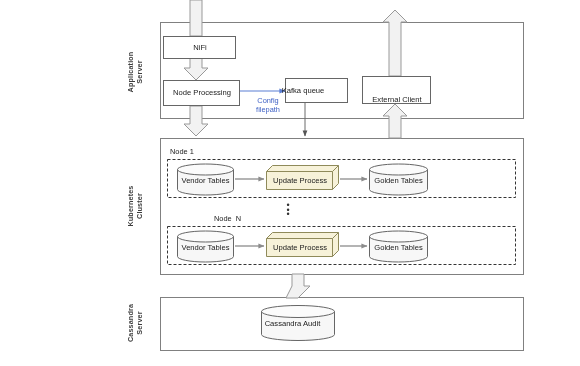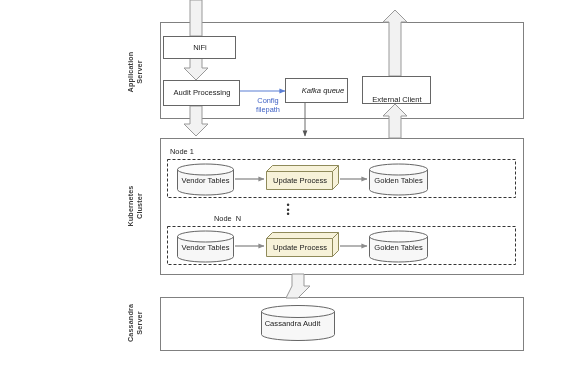--- a/index.html
+++ b/index.html
@@ -170,23 +170,23 @@
 Server</div>
 
   <div class="swim-label" style="left:105px; top:197px; width:60px; transform: rotate(-90deg);">Kubernetes
 Cluster</div>
 
   <div class="swim-label" style="left:105px; top:314px; width:60px; transform: rotate(-90deg);">Cassandra
 Server</div>
 
   <div class="box-label" style="left:164px; top:43px; width:72px;">NiFi</div>
 
-  <div class="box-label" style="left:164px; top:88px; width:76px;">Audit Processing</div>
-
-  <div class="box-label" style="left:292px; top:86px; width:62px;font-style:italic;">Kafka queue</div>
+  <div class="box-label" style="left:164px; top:88px; width:76px;">Node Processing</div>
+
+  <div class="box-label" style="left:272px; top:86px; width:62px;">Kafka queue</div>
 
   <div class="box-label" style="left:363px; top:95px; width:68px;">External Client</div>
 
   <div class="config-label" style="left:240px; top:96px; width:56px; color:#3c5fc4;">Config
 filepath</div>
 
   <div class="node-title" style="left:170px; top:147px;">Node 1</div>
 
   <div class="node-title" style="left:170px; top:214px;padding-left:44px;">Node  N</div>
 

